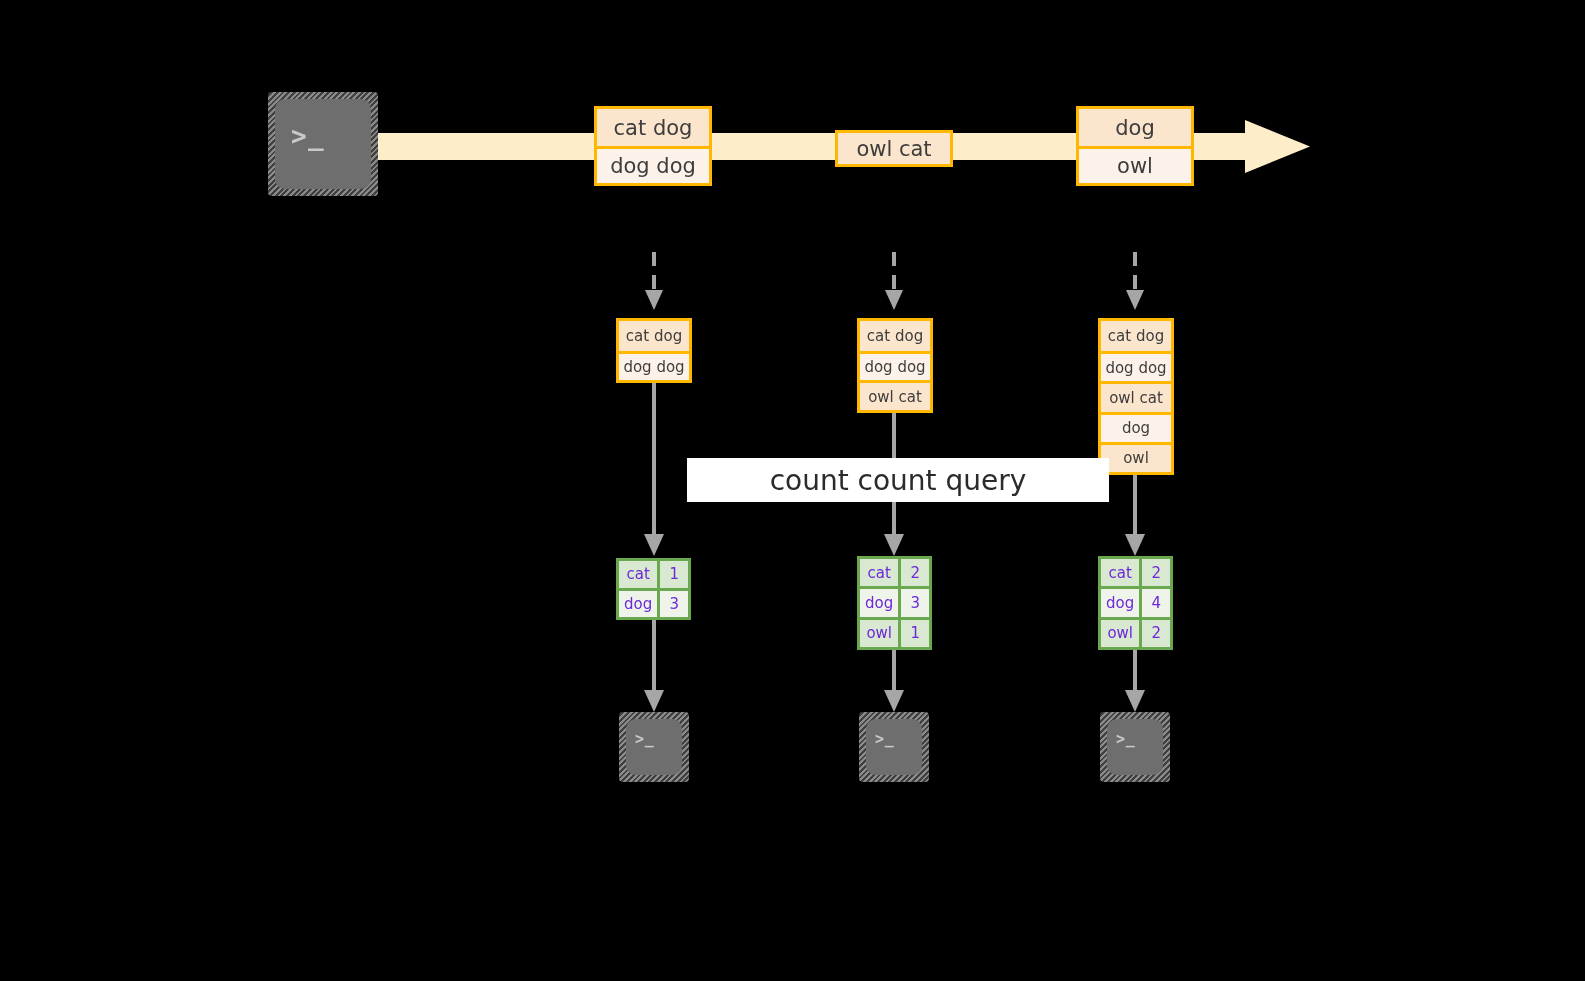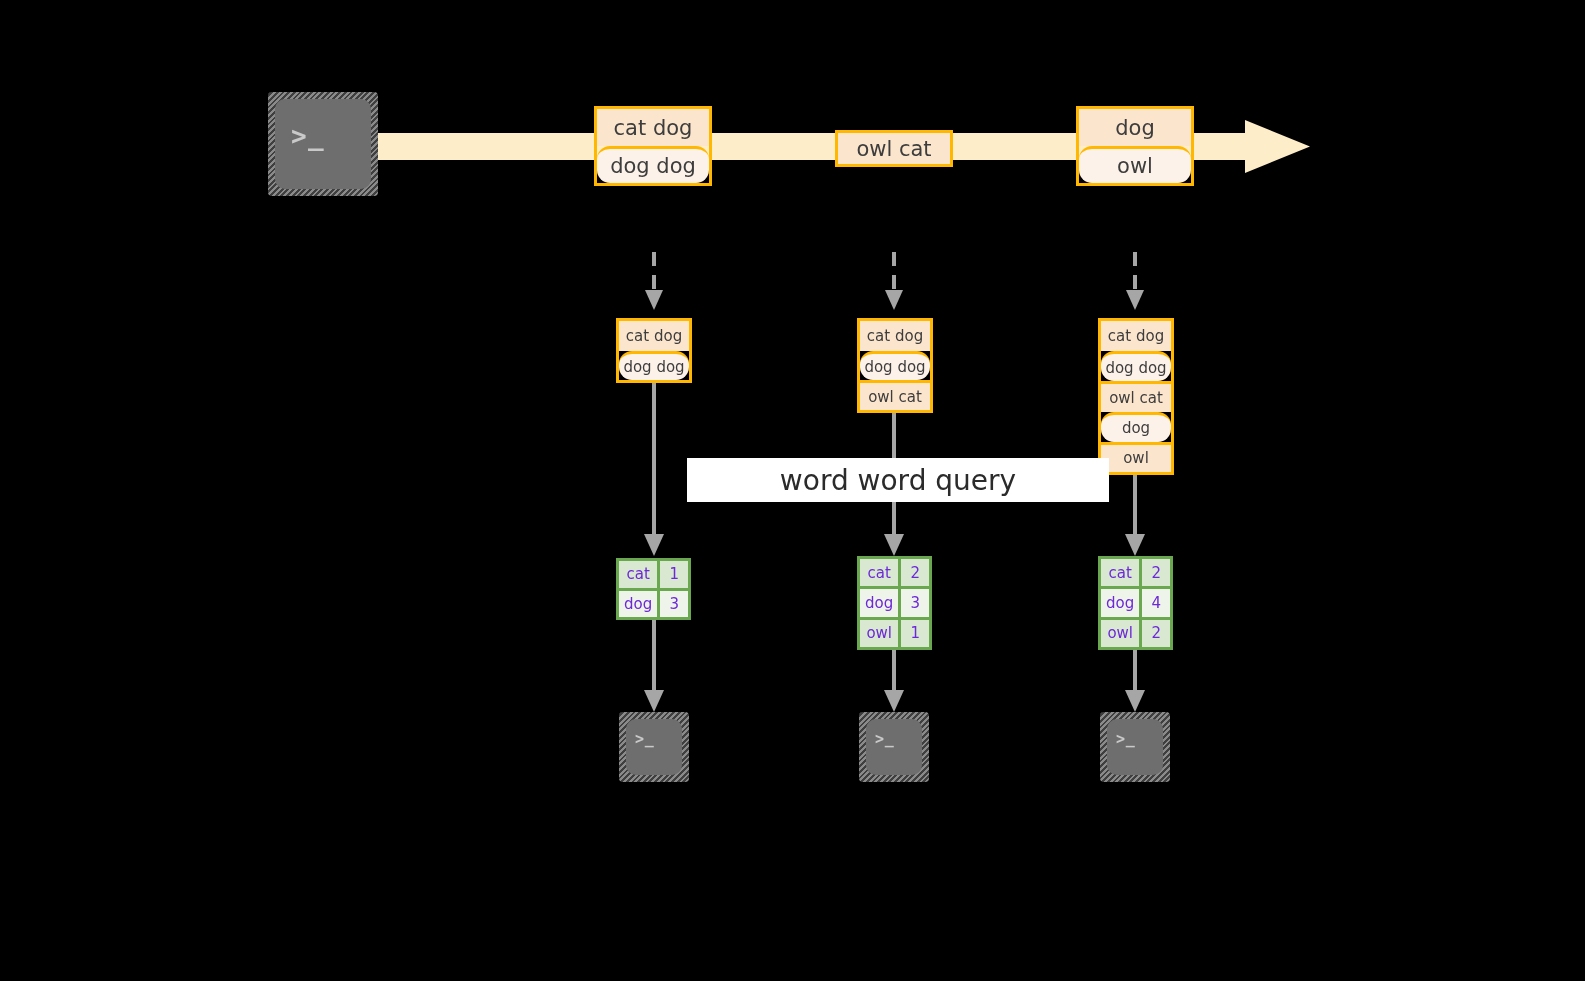--- a/index.html
+++ b/index.html
@@ -62,21 +62,21 @@
   }
   .msgbox .row {
     box-sizing: border-box;
     display: flex;
     align-items: center;
     justify-content: center;
     color: #3d3d3d;
     white-space: nowrap;
   }
   .msgbox .row.dark  { background: #fce5cd; }
-  .msgbox .row.light { background: #fdf2e9; border-radius: 13px; }
+  .msgbox .row.light { background: #fdf2e9; }
   .msgbox .row + .row { border-top: 3px solid #ffb700; }
 
   
   .restable {
     position: absolute;
     box-sizing: border-box;
     border: 3px solid #6aa84f;
     display: flex;
     flex-direction: column;
   }
@@ -194,21 +194,21 @@
 
   <div class="msgbox" style="left:1098px; top:318px; width:76px; height:157px; font-size:15px;">
     <div class="row dark" style="height:20%;">cat dog</div>
     <div class="row light" style="height:20%;">dog dog</div>
     <div class="row dark" style="height:20%;">owl cat</div>
     <div class="row light" style="height:20%;">dog</div>
     <div class="row dark" style="height:20%;">owl</div>
   </div>
 
   <div class="banner" style="left:687px; top:458px; width:422px; height:44px;">
-    <span style="font-size:28px;">word word query</span>
+    <span style="font-size:28px;">count count query</span>
   </div>
 
   <div class="restable" style="left:616px; top:558px; width:75px; height:62px; font-size:15px;">
     <div class="rrow dark">
       <span class="c-word">cat</span>
       <span class="c-count">1</span>
     </div>
     <div class="rrow light">
       <span class="c-word">dog</span>
       <span class="c-count">3</span>

